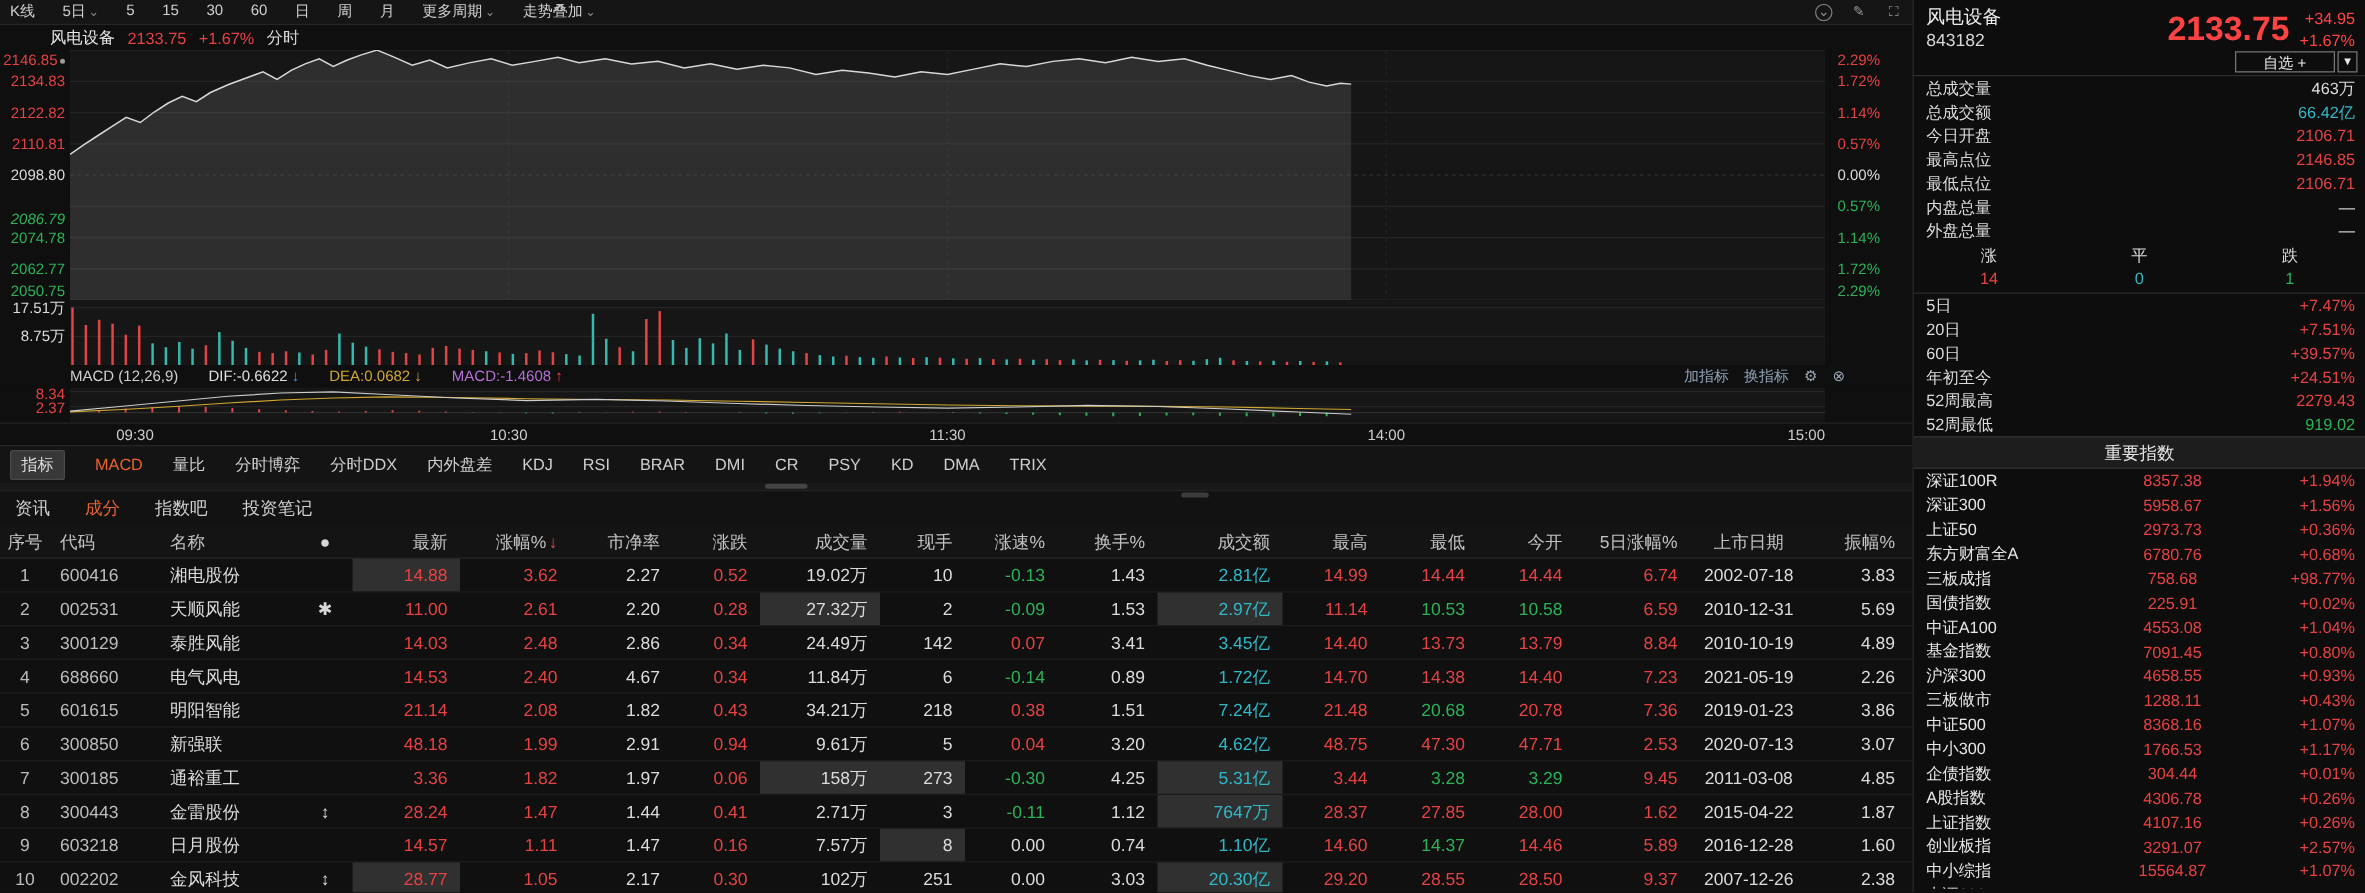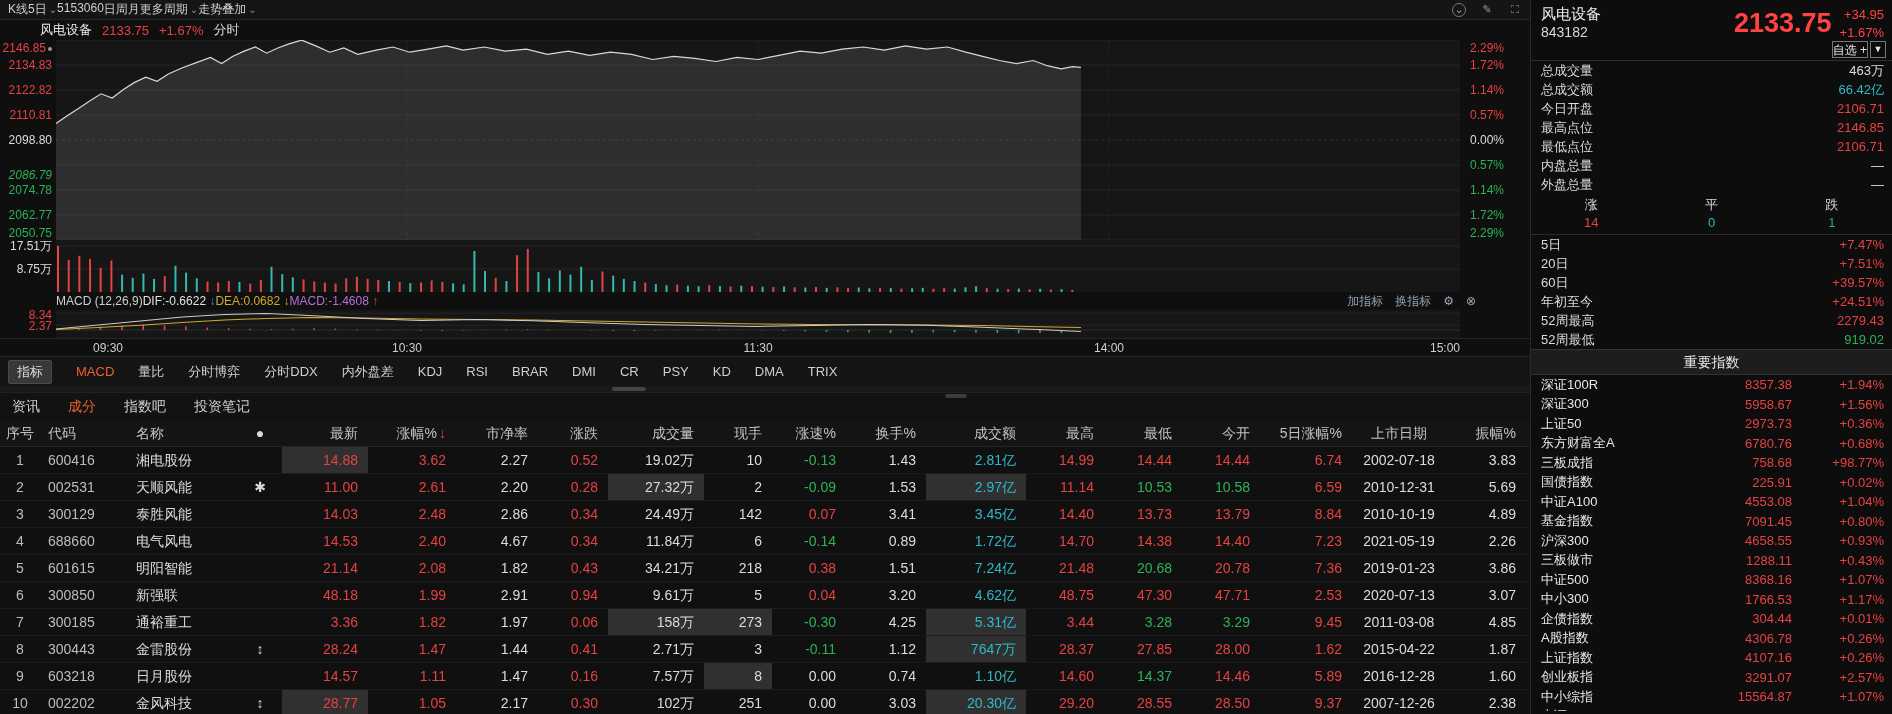--- a/index.html
+++ b/index.html
@@ -9,42 +9,42 @@
   --txt:#e6e6e6; --muted:#b9b9b9; --flash:#303030;
 }
 *{margin:0;padding:0;box-sizing:border-box}
 html,body{width:1892px;height:714px;overflow:hidden;background:var(--bg);
   font-family:"Liberation Sans","DejaVu Sans",sans-serif;color:var(--txt)}
 .app{position:relative;width:1892px;height:714px}
 .left{position:absolute;left:0;top:0;width:1530px;height:714px}
 .right{position:absolute;left:1530px;top:0;width:362px;height:714px;background:#0d0d0d;border-left:1px solid #2a2a2a}
 
 .toolbar{height:20px;display:flex;align-items:center;background:#151515;border-bottom:1px solid #262626;font-size:12px;color:#cfcfcf;padding:0 8px}
-.tb-items{display:flex;}
+.tb-items{display:flex;gap:22px}
 .tb-item{cursor:pointer;white-space:nowrap}
 .caret{color:#8a8a8a;margin-left:2px;font-size:10px}
 .tb-icons{margin-left:auto;display:flex;gap:14px;color:#9a9a9a}
 .tb-ic{width:14px;height:14px;display:flex;align-items:center;justify-content:center;font-size:11px;cursor:pointer}
 .tb-ic.circle{border:1px solid #7a7a7a;border-radius:50%}
 
 .chart-header{height:20px;display:flex;align-items:center;gap:10px;font-size:13px;padding-left:40px}
 .ch-name{color:#e8e8e8}.ch-mode{color:#dcdcdc}
 
 .pane{position:relative;background:var(--bg)}
 .price-pane{height:200px}.vol-pane{height:52px}.macd-pane{height:28px}
 .pane .plot{position:absolute;left:56px;right:70px;top:0;bottom:0;background:var(--plot)}
 .pane svg{width:100%;height:100%;display:block}
 .gut{position:absolute;top:0;bottom:0;font-size:12px}
 .gl{left:0;width:54px;text-align:right}
 .gr{right:0;width:68px;text-align:left;padding-left:8px}
 .gut .lab{position:absolute;right:2px;white-space:nowrap}
 .gr .lab{right:auto;left:8px}
 .peak-dot{display:inline-block;width:4px;height:4px;border-radius:50%;background:#9a9a9a;margin-left:2px;vertical-align:middle}
 
-.macd-row{height:18px;display:flex;align-items:center;gap:0;font-size:12px;padding-left:56px;background:var(--bg)}
+.macd-row{height:18px;display:flex;align-items:center;gap:24px;font-size:12px;padding-left:56px;background:var(--bg)}
 .m-t{color:#cfcfcf}.m-dif{color:#e0e0e0}.m-dea{color:var(--yellow)}.m-macd{color:var(--magenta)}
 .a-b{color:var(--blue)}.a-y{color:var(--yellow)}.a-r{color:var(--red)}
 .macd-actions{margin-left:auto;display:flex;gap:12px;align-items:center;padding-right:54px;color:#8fa0b5}
 .macd-actions .act{cursor:pointer}
 .macd-actions .ic{color:#9aa6b5;cursor:pointer;font-size:12px}
 
 .xaxis{position:relative;height:18px;font-size:12px;color:#cfcfcf;border-top:1px solid #242424;background:var(--bg)}
 .xaxis .xt{position:absolute;top:2px}
 
 .ind-tabs{height:30px;display:flex;align-items:center;gap:24px;font-size:13px;color:#cfcfcf;padding-left:8px;background:#141414;border-top:1px solid #262626}
@@ -72,33 +72,33 @@
 .cc-r{color:var(--red)}.cc-g{color:var(--green)}.cc-w{color:#dcdcdc}.cc-c{color:var(--cyan)}.cc-gy{color:#bdbdbd}
 .cell.flash{background:var(--flash)}
 
 .rp-head{display:flex;padding:4px 8px 0 10px;height:40px}
 .rp-name-col{flex:1}
 .rp-name{font-size:15px;color:#ededed;line-height:19px}
 .rp-code{font-size:14px;color:#d8d8d8;line-height:19px}
 .rp-price{font-size:27px;font-weight:bold;color:var(--red-bright);line-height:38px;margin-right:8px}
 .rp-chg-col{text-align:right;font-size:13px;color:var(--red-bright);line-height:18px;padding-top:2px}
 .watch-row{display:flex;justify-content:flex-end;padding:0 6px 2px 0;gap:2px;height:20px;align-items:center}
-.watch-btn{border:1px solid #777;color:#e8e8e8;font-size:12px;padding:0 0;height:17px;line-height:16px;cursor:pointer}
+.watch-btn{border:1px solid #777;color:#e8e8e8;font-size:12px;padding:0 22px;height:17px;line-height:16px;cursor:pointer}
 .watch-caret{border:1px solid #777;color:#e8e8e8;font-size:9px;width:16px;height:17px;display:flex;align-items:center;justify-content:center;cursor:pointer}
 .rp-sec{border-top:1px solid #2c2c2c}
 .rp-row{display:flex;justify-content:space-between;align-items:center;height:19px;font-size:13px;padding:0 8px 0 10px}
 .rp-row .lab{color:#dcdcdc}
 .updown{display:grid;grid-template-columns:1fr 1fr 1fr;text-align:center;font-size:13px;padding:2px 0}
 .updown .h{color:#dcdcdc;height:18px;line-height:18px}
 .updown .v{height:18px;line-height:18px}
 .idx-title{height:26px;line-height:25px;text-align:center;font-size:14px;color:#e5e5e5;background:#1d1d1d;border-top:1px solid #333;border-bottom:1px solid #333}
 .idx-list{overflow:hidden;height:336px}
 .idx-row{display:flex;align-items:center;height:19.5px;font-size:13px;padding:0 8px 0 10px;cursor:pointer}
 .idx-name{flex:1;color:#e8e8e8;white-space:nowrap}
-.idx-val{width:108px;text-align:right;color:var(--red)}
+.idx-val{width:108px;text-align:center;color:var(--red)}
 .idx-pct{width:92px;text-align:right;color:var(--red)}
 </style>
 </head>
 <body>
 
 <div class="app">
   <div class="left">
     <div class="toolbar">
       <div class="tb-items" id="tb-items">
           <span class="tb-item">K线</span>

